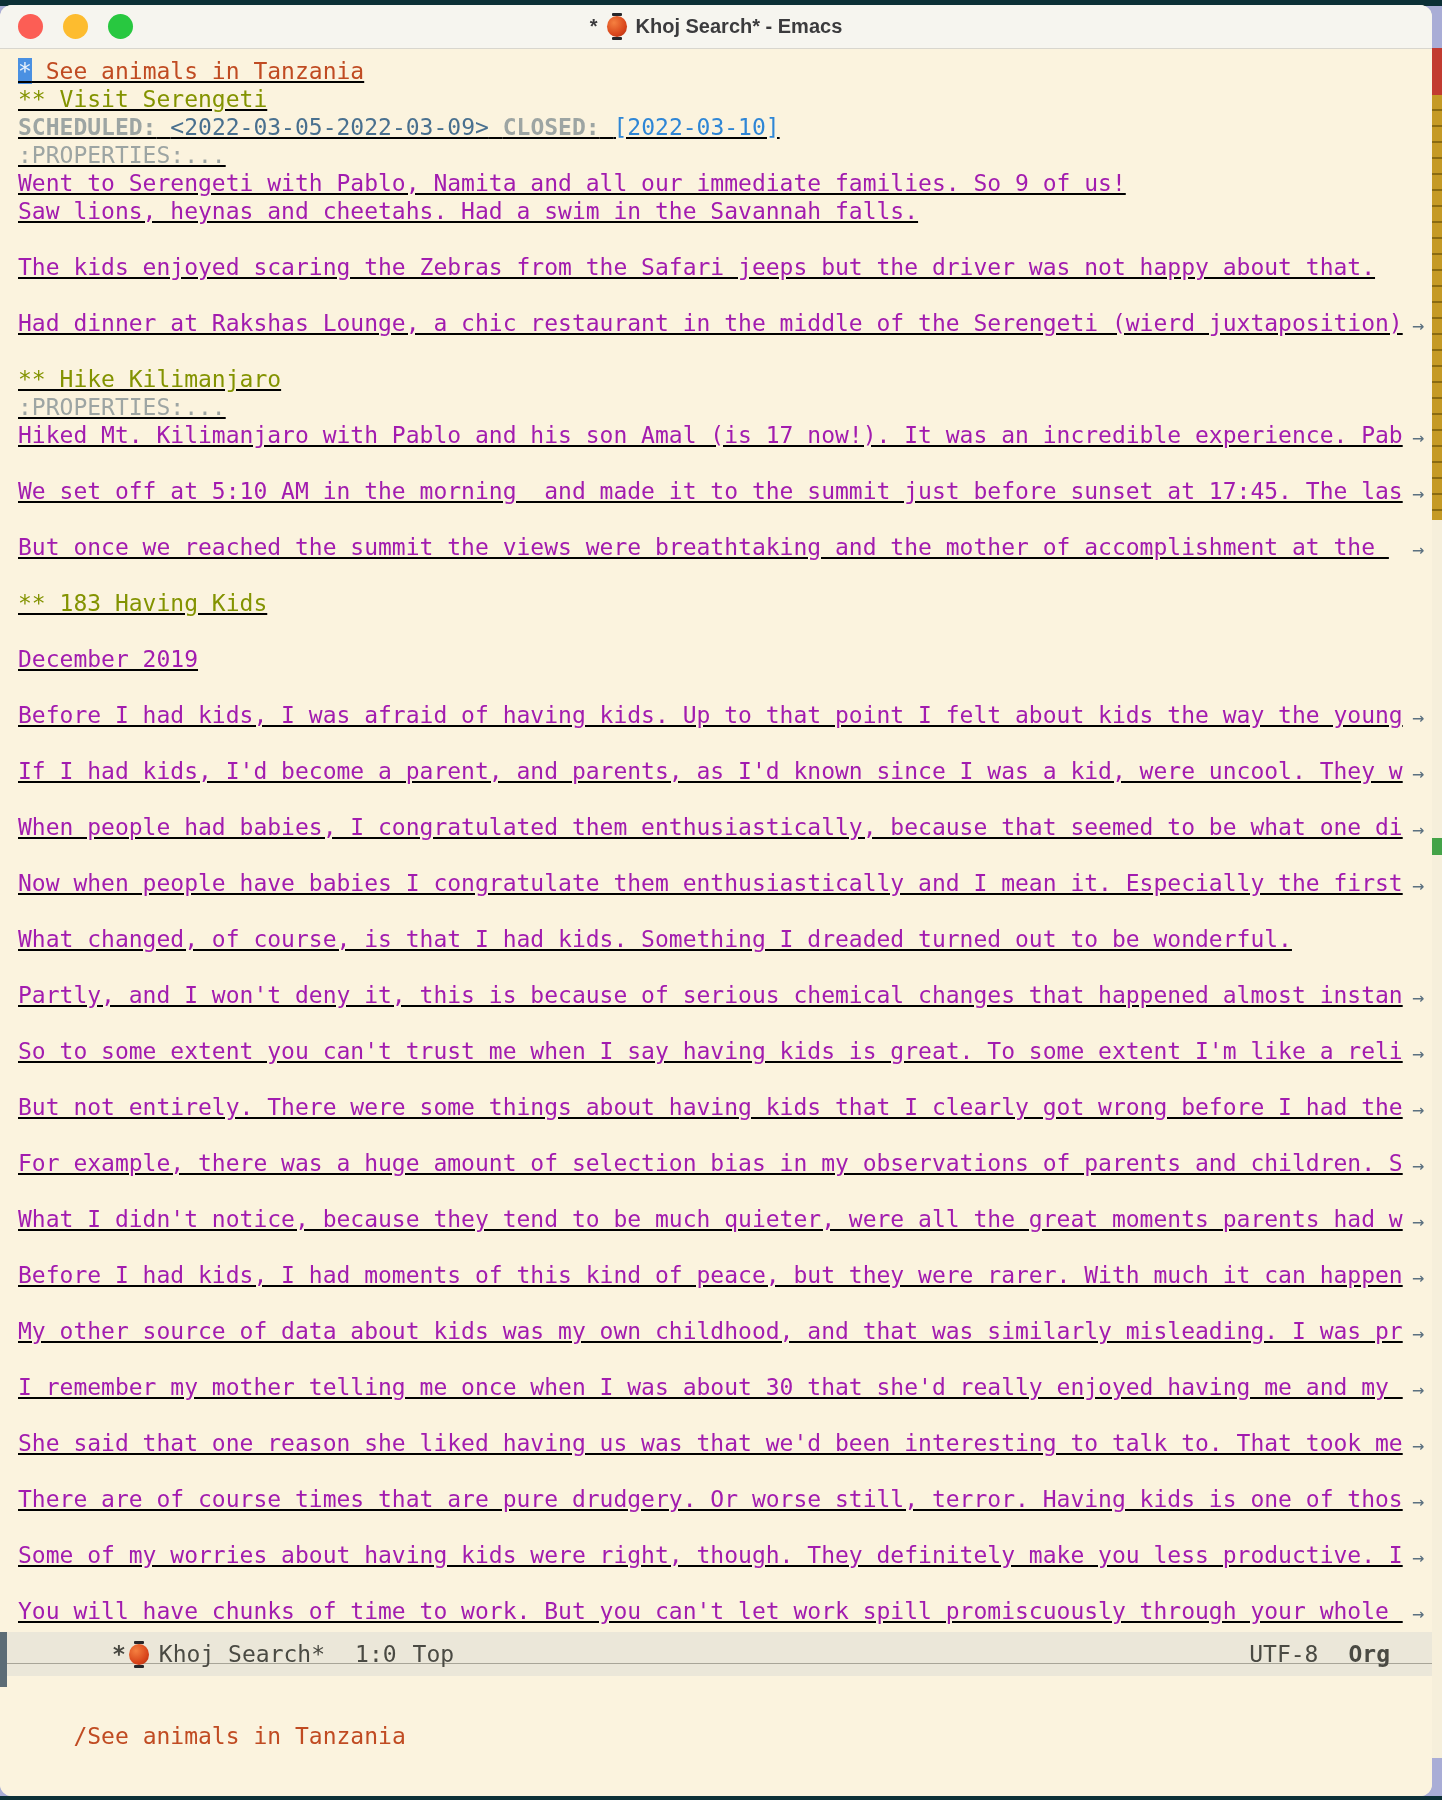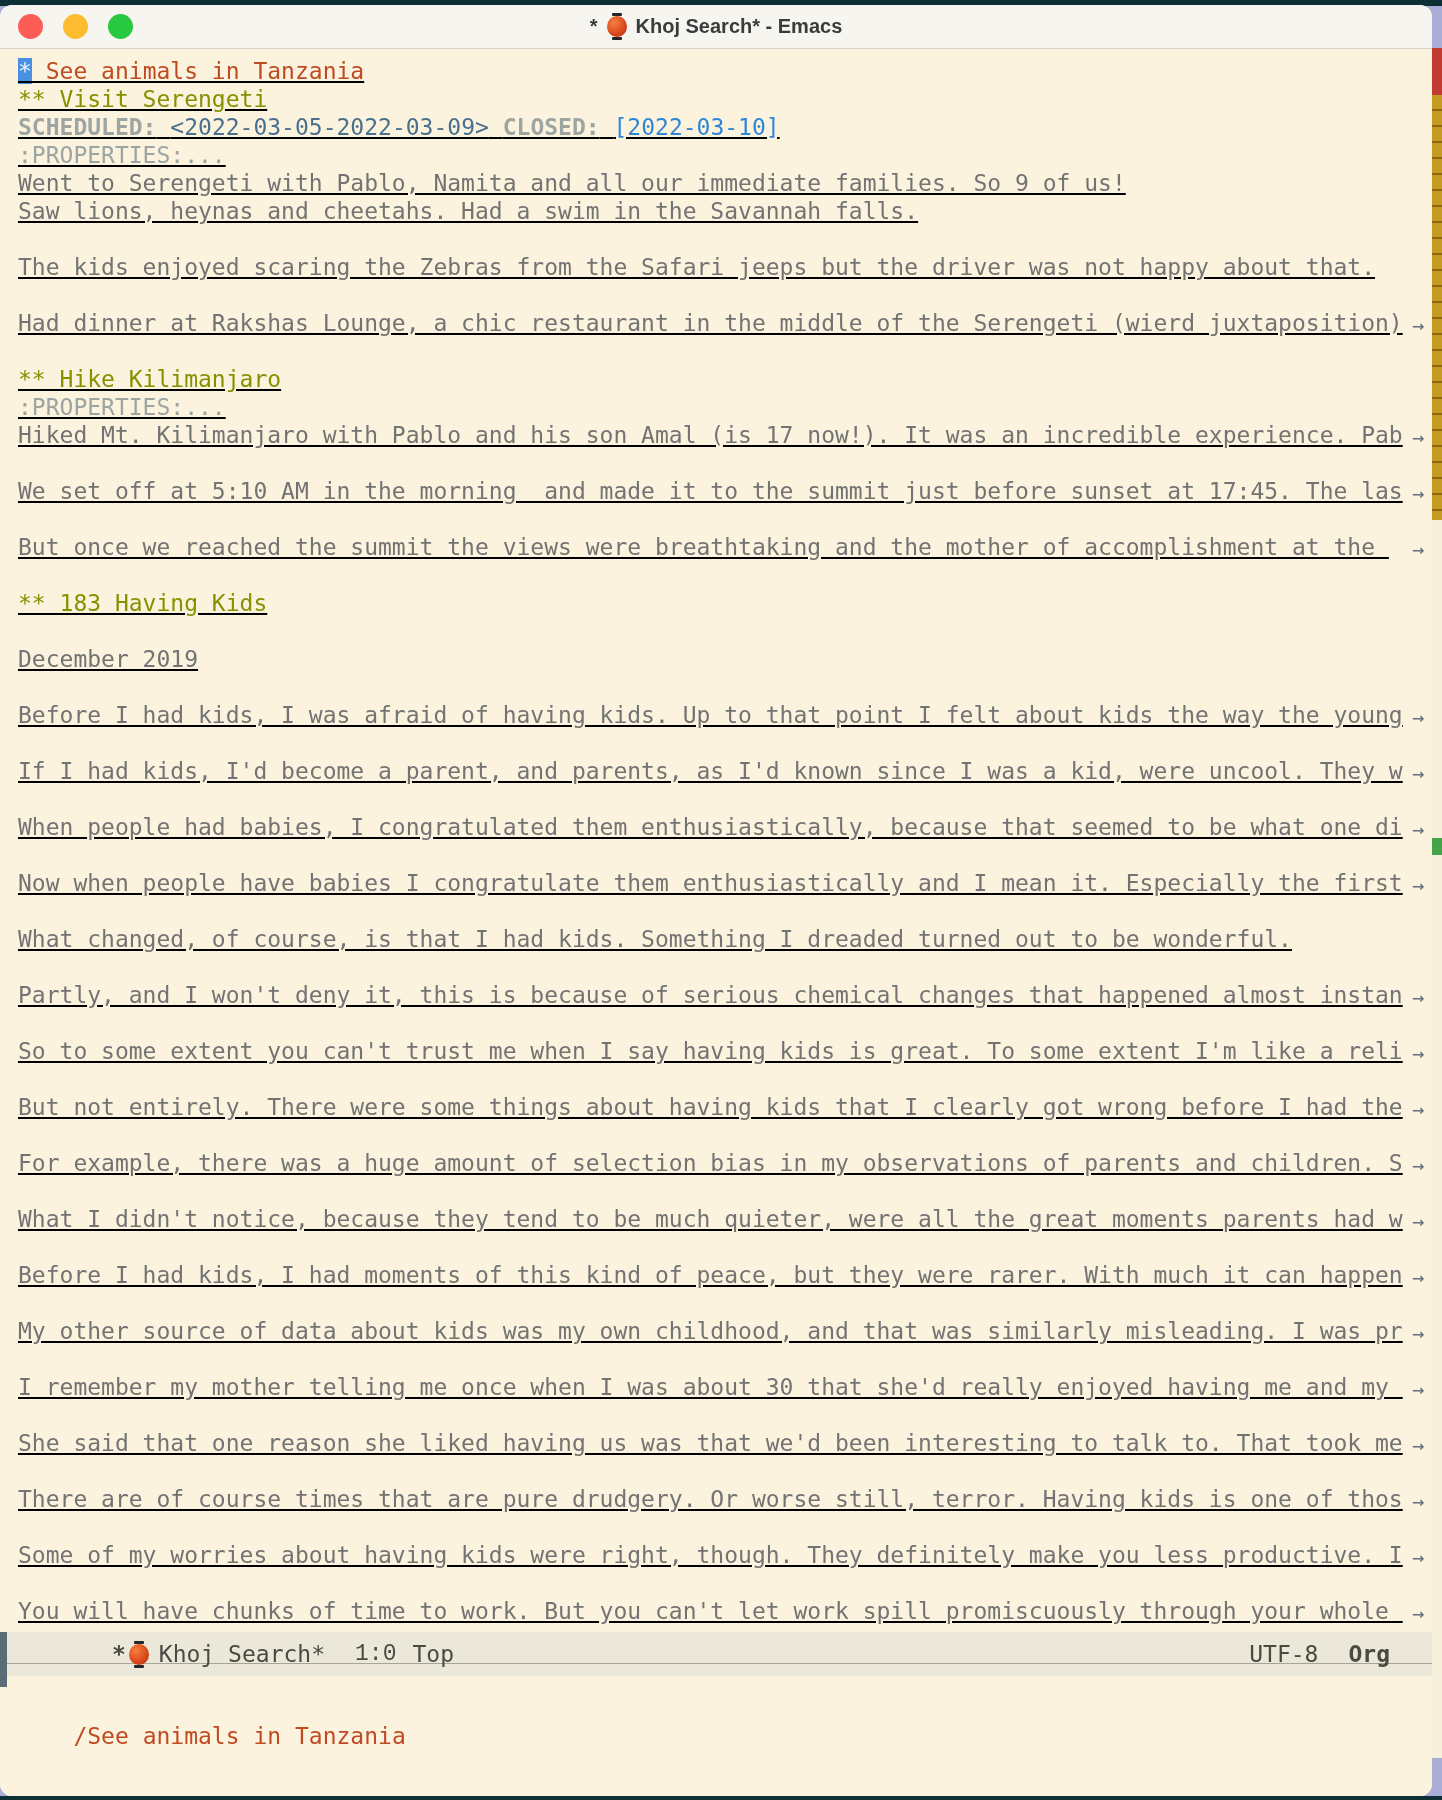--- a/index.html
+++ b/index.html
@@ -47,42 +47,42 @@
   .lantern::after{content:"";position:absolute;left:6px;right:6px;top:0;height:3px;
     background:#26262a;border-radius:1px;box-shadow:0 24px 0 #26262a;}
 
   
   .buffer{
     flex:1 1 auto;overflow:hidden;position:relative;
     padding:8px 0 0 18px;
     font-size:23px;line-height:28px;
   }
   .line{position:relative;height:28px;white-space:pre;text-decoration:underline;}
-  .f-body{color:#737373;}
+  .f-body{color:#a21caf;}
   .f-h1{color:#C04B22;}
   .f-h2{color:#839300;text-align:center;}
   .f-kw{color:#9DA5A3;font-weight:bold;}
   .f-props{color:#9DA5A3;}
   .f-tsr{color:#49708F;}
   .f-tsa{color:#2E86D6;}
   .cursor{background:#4A90E2;color:#EAF2FB;}
   .fringe-arrow{position:absolute;right:8px;top:2px;font-size:20px;color:#5C7180;}
 
   
   .modeline{
     position:relative;flex:0 0 44px;height:44px;background:#EBE7D9;
     font-size:23px;color:#4A4A43;display:flex;align-items:center;
   }
   .ml-underline{position:absolute;left:0;top:31px;width:100%;height:1px;background:#A8A598;}
   .ml-bar{position:absolute;left:0;top:0;width:7px;height:55px;background:#5C6C76;z-index:3;}
   .ml-left{position:relative;z-index:2;display:flex;align-items:center;padding-left:112px;}
   .ml-left .name{font-weight:normal;}
   .ml-star{font-weight:bold;margin-right:2px;}
   .ml-left .lantern{margin-right:9px;}
-  .ml-linecol{margin-left:30px;font-family:Liberation Mono, monospace;}
+  .ml-linecol{margin-left:30px;}
   .ml-pos{margin-left:16px;}
   .ml-right{position:relative;z-index:2;margin-left:auto;padding-right:42px;display:flex;align-items:center;justify-content:center;}
   .ml-mode{font-weight:bold;margin-left:30px;}
 
   
   .minibuffer{
     flex:0 0 40px;background:#FBF3DE;font-size:23px;line-height:40px;
     padding-left:18px;white-space:pre;color:#C04B22;
   }
 </style>

